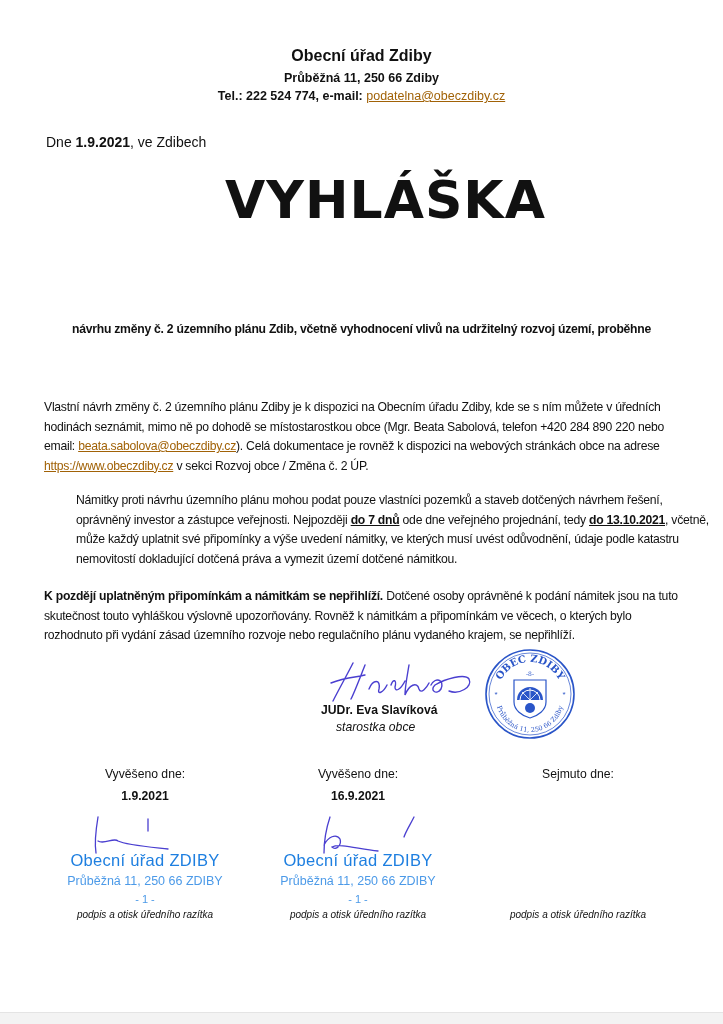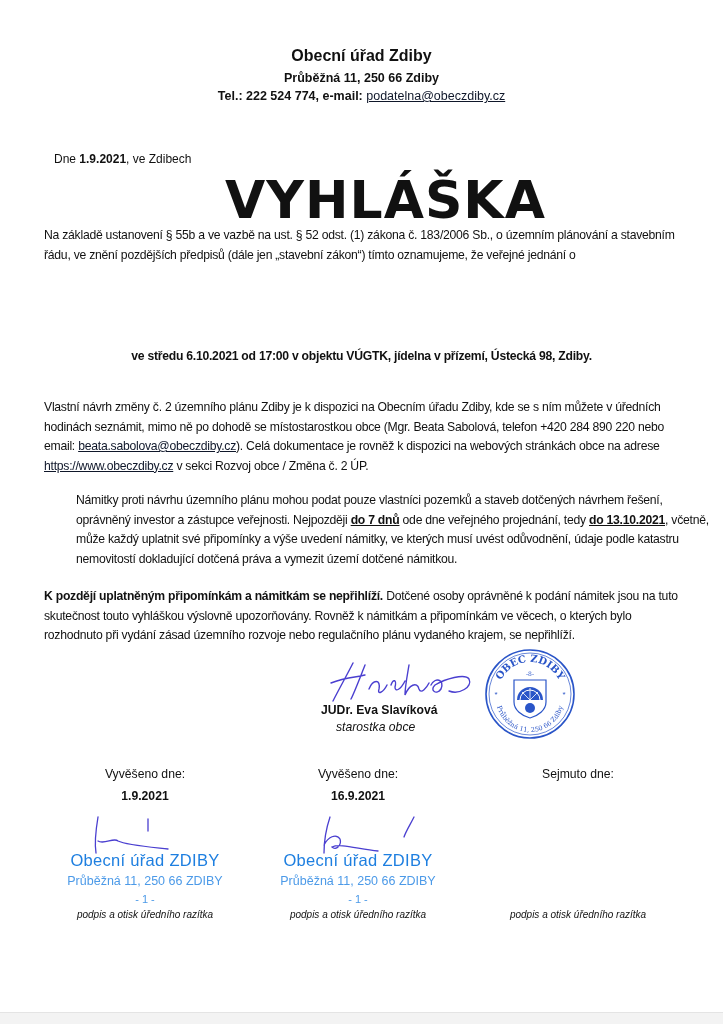--- a/index.html
+++ b/index.html
@@ -5,22 +5,22 @@
   html, body { margin:0; padding:0; background:#ffffff; }
   body { width:723px; height:1024px; position:relative; overflow:hidden;
          font-family:"Liberation Sans", sans-serif; color:#111; }
   .page { position:absolute; left:0; top:0; width:723px; height:1012px; background:#fff; }
   .bottom-strip { position:absolute; left:0; top:1012px; width:723px; height:12px; background:#f3f3f3; border-top:1px solid #e4e4e4; }
   .abs { position:absolute; }
   .center { text-align:center; }
   .hdr-title { top:47px; left:0; width:723px; font-size:16px; font-weight:bold; }
   .hdr-addr { top:71px; left:0; width:723px; font-size:12.5px; font-weight:bold; }
   .hdr-contact { top:89px; left:0; width:723px; font-size:12.5px; font-weight:bold; }
-  a.link { color:#0f172a; text-decoration:underline; font-weight:normal;text-align:center; }
-  .date-line { top:152px; left:46px; font-size:12px;margin-left:8px; }
+  a.link { color:#a16207; text-decoration:underline; font-weight:normal;text-align:center; }
+  .date-line { top:134px; left:46px; font-size:14px; }
   .title { top:170px; left:0; width:723px; font-size:52px; font-weight:bold; letter-spacing:1px; font-family:"DejaVu Sans", sans-serif;padding-left:24px; }
   .para { left:44px; width:640px; font-size:12.2px; line-height:19.5px; letter-spacing:-0.25px; }
   .p1 { top:226px; }
   .subject { top:322px; left:0; width:723px; font-size:12.2px; font-weight:bold; letter-spacing:-0.25px; }
   .subject2 { top:349px; left:0; width:723px; font-size:12.2px; font-weight:bold; letter-spacing:-0.25px; }
   .p2 { top:398px; }
   .p3 { top:491px;margin-left:32px; }
   .p4 { top:587px; }
   .bu { font-weight:bold; text-decoration:underline; }
   .b { font-weight:bold; }
@@ -44,23 +44,22 @@
 <div class="page">
 
   <div class="abs center hdr-title">Obecní úřad Zdiby</div>
   <div class="abs center hdr-addr">Průběžná 11, 250 66 Zdiby</div>
   <div class="abs center hdr-contact"><span>Tel.: 222 524 774, e-mail: </span><a class="link">podatelna@obeczdiby.cz</a></div>
 
   <div class="abs date-line"><span>Dne </span><span class="b">1.9.2021</span><span>,  ve Zdibech</span></div>
 
   <div class="abs center title">VYHLÁŠKA</div>
 
-  <div class="abs para p1">Na základě ustanovení § 55b a ve vazbě na ust. § 52 odst. (1) zákona č.  183/2006  Sb., o územním plánování a stavebním řádu, ve znění pozdějších předpisů (dále jen „stavební zákon“) tímto oznamujeme, že veřejné jednání o</div>
 
-  <div class="abs center subject2">ve středu 6.10.2021  od  17:00  v objektu VÚGTK, jídelna v přízemí, Ústecká 98,  Zdiby.</div>
+  <div class="abs center subject">návrhu změny č. 2 územního plánu Zdib, včetně vyhodnocení vlivů na udržitelný rozvoj území, proběhne</div>
 
   <div class="abs para p2"><span>Vlastní návrh změny č. 2 územního plánu Zdiby je k dispozici na Obecním úřadu Zdiby, kde se s ním  můžete v úředních hodinách seznámit, mimo ně po dohodě se místostarostkou obce (Mgr. Beata Sabolová, telefon +420 284 890  220 nebo email: </span><a class="link">beata.sabolova@obeczdiby.cz</a><span>). Celá dokumentace je rovněž k dispozici na webových stránkách obce na adrese </span><a class="link">https://www.obeczdiby.cz</a><span>  v sekci Rozvoj obce / Změna č. 2 ÚP.</span></div>
 
   <div class="abs para p3"><span>Námitky proti návrhu územního plánu mohou podat pouze vlastníci pozemků a staveb dotčených návrhem řešení, oprávněný investor a zástupce veřejnosti. Nejpozději </span><span class="bu">do 7 dnů</span><span> ode dne veřejného projednání, tedy </span><span class="bu">do 13.10.2021</span><span>, včetně,  může každý uplatnit své připomínky a výše uvedení námitky, ve kterých musí uvést odůvodnění, údaje podle katastru nemovitostí dokladující dotčená práva a  vymezit území dotčené námitkou.</span></div>
 
   <div class="abs para p4"><span class="b">K pozdějí uplatněným připomínkám a námitkám se nepřihlíží.</span><span> Dotčené osoby oprávněné k podání námitek jsou na tuto skutečnost touto vyhláškou výslovně upozorňovány. Rovněž k námitkám a připomínkám ve věcech, o kterých bylo rozhodnuto při vydání zásad územního rozvoje nebo regulačního plánu vydaného krajem, se nepřihlíží.</span></div>
 
   <svg class="abs signature" width="150" height="50">
     <path d="M28 8 C 22 20, 14 34, 8 46 M6 28 C 20 22, 34 22, 40 20 M40 10 C 36 20, 30 36, 26 44 M44 34 C 48 24, 56 24, 54 34 C 52 40, 58 38, 62 30 M66 30 C 68 24, 72 24, 70 32 C 70 38, 76 34, 80 26 M84 10 C 82 22, 80 32, 80 40 C 84 30, 92 26, 94 34 C 96 40, 102 32, 104 28 M106 30 C 110 22, 120 24, 116 34 C 112 40, 104 36, 110 30 C 120 24, 140 18, 144 24 C 148 32, 134 40, 124 36" fill="none" stroke="#4a3fd0" stroke-width="1.4" stroke-linecap="round"></path>
   </svg>

